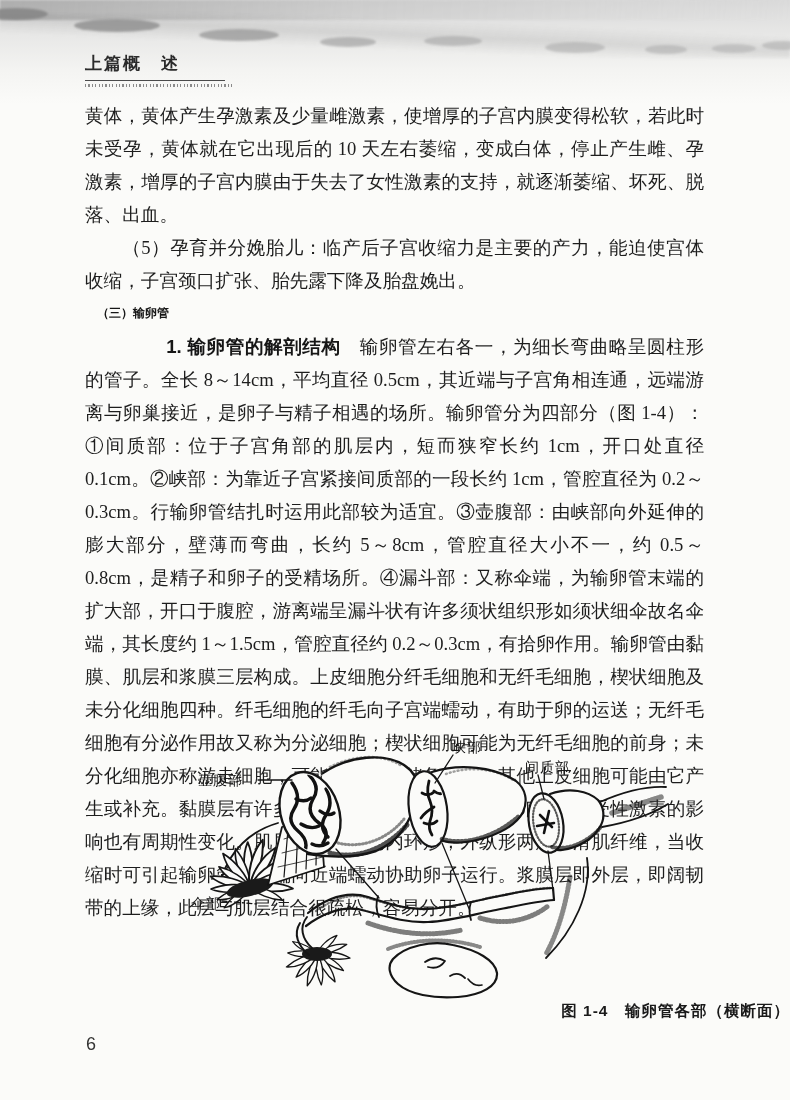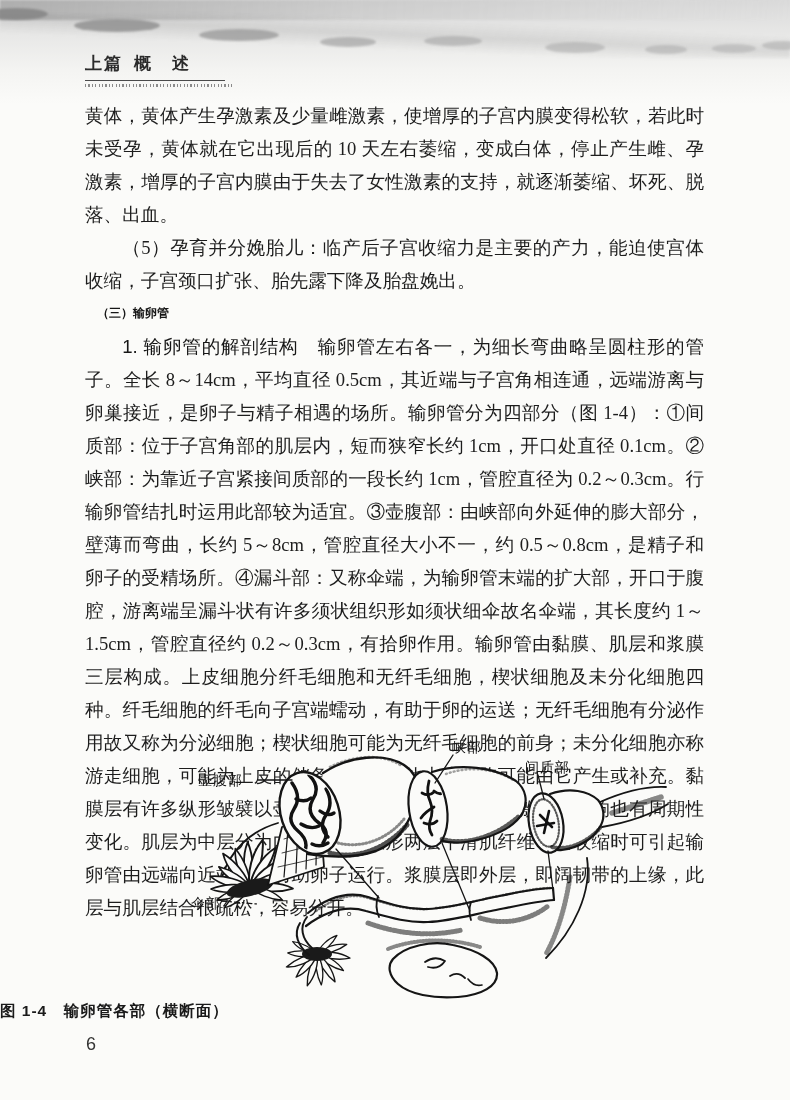--- a/index.html
+++ b/index.html
@@ -24,48 +24,48 @@
     background:linear-gradient(2.5deg,transparent 32%,rgba(140,140,140,.22) 52%,transparent 72%);
     filter:blur(1.5px);
   }
   .pebble{position:absolute;border-radius:50%;filter:blur(1.2px);}
   
   .running-header{position:absolute;left:85px;top:52px;}
   .running-header .hline{
     font-family:"Liberation Sans", sans-serif;font-weight:bold;
     font-size:17px;letter-spacing:2px;color:#2b2b2b;white-space:nowrap;
   }
-  .running-header .part{margin-right:11px;}
+  .running-header .part{margin-right:0;}
   .running-header .rule-solid{width:140px;height:0;border-top:1.6px solid #4a4a4a;margin-top:5px;}
   .running-header .rule-dotted{
     width:148px;height:3px;margin-top:2.5px;
     background:repeating-linear-gradient(90deg,#8a8a8a 0 1.2px,transparent 1.2px 3.4px);
   }
   
   .body-text{
     position:absolute;left:85px;top:99px;width:619px;
     font-size:18.6px;line-height:33px;text-align:justify;
     color:#1d1d1d;
   }
   .body-text p{margin:0;}
   .body-text p.indent{text-indent:2em;}
   .body-text h3{
     margin:0;font-family:"Liberation Sans", sans-serif;font-weight:bold;
     font-size:12px;line-height:33px;text-indent:1em;color:#161616;
   }
-  .body-text .lead{font-family:"Liberation Sans", sans-serif;font-weight:normal;color:#161616;}
+  .body-text .lead{font-family:"Liberation Sans", sans-serif;font-weight:bold;color:#161616;margin-left:44px;}
   
   .figure{position:absolute;left:150px;top:727px;width:520px;height:272px;}
   .figure svg{position:absolute;left:0;top:0;}
   .fig-label{
     position:absolute;font-size:14px;letter-spacing:1px;color:#111;
     font-family:"Liberation Serif", serif;white-space:nowrap;
   }
   .fig-caption{
-    position:absolute;left:0;top:1001px;width:790px;text-align:left;
+    position:absolute;left:0;top:1001px;width:790px;text-align:right;
     font-family:"Liberation Sans", sans-serif;font-weight:bold;
     font-size:15.5px;letter-spacing:1px;color:#1a1a1a;
   }
   .page-number{
     position:absolute;left:86px;top:1034px;
     font-family:"Liberation Sans", sans-serif;font-size:18px;color:#333;
   }
 </style>
 </head>
 <body>

